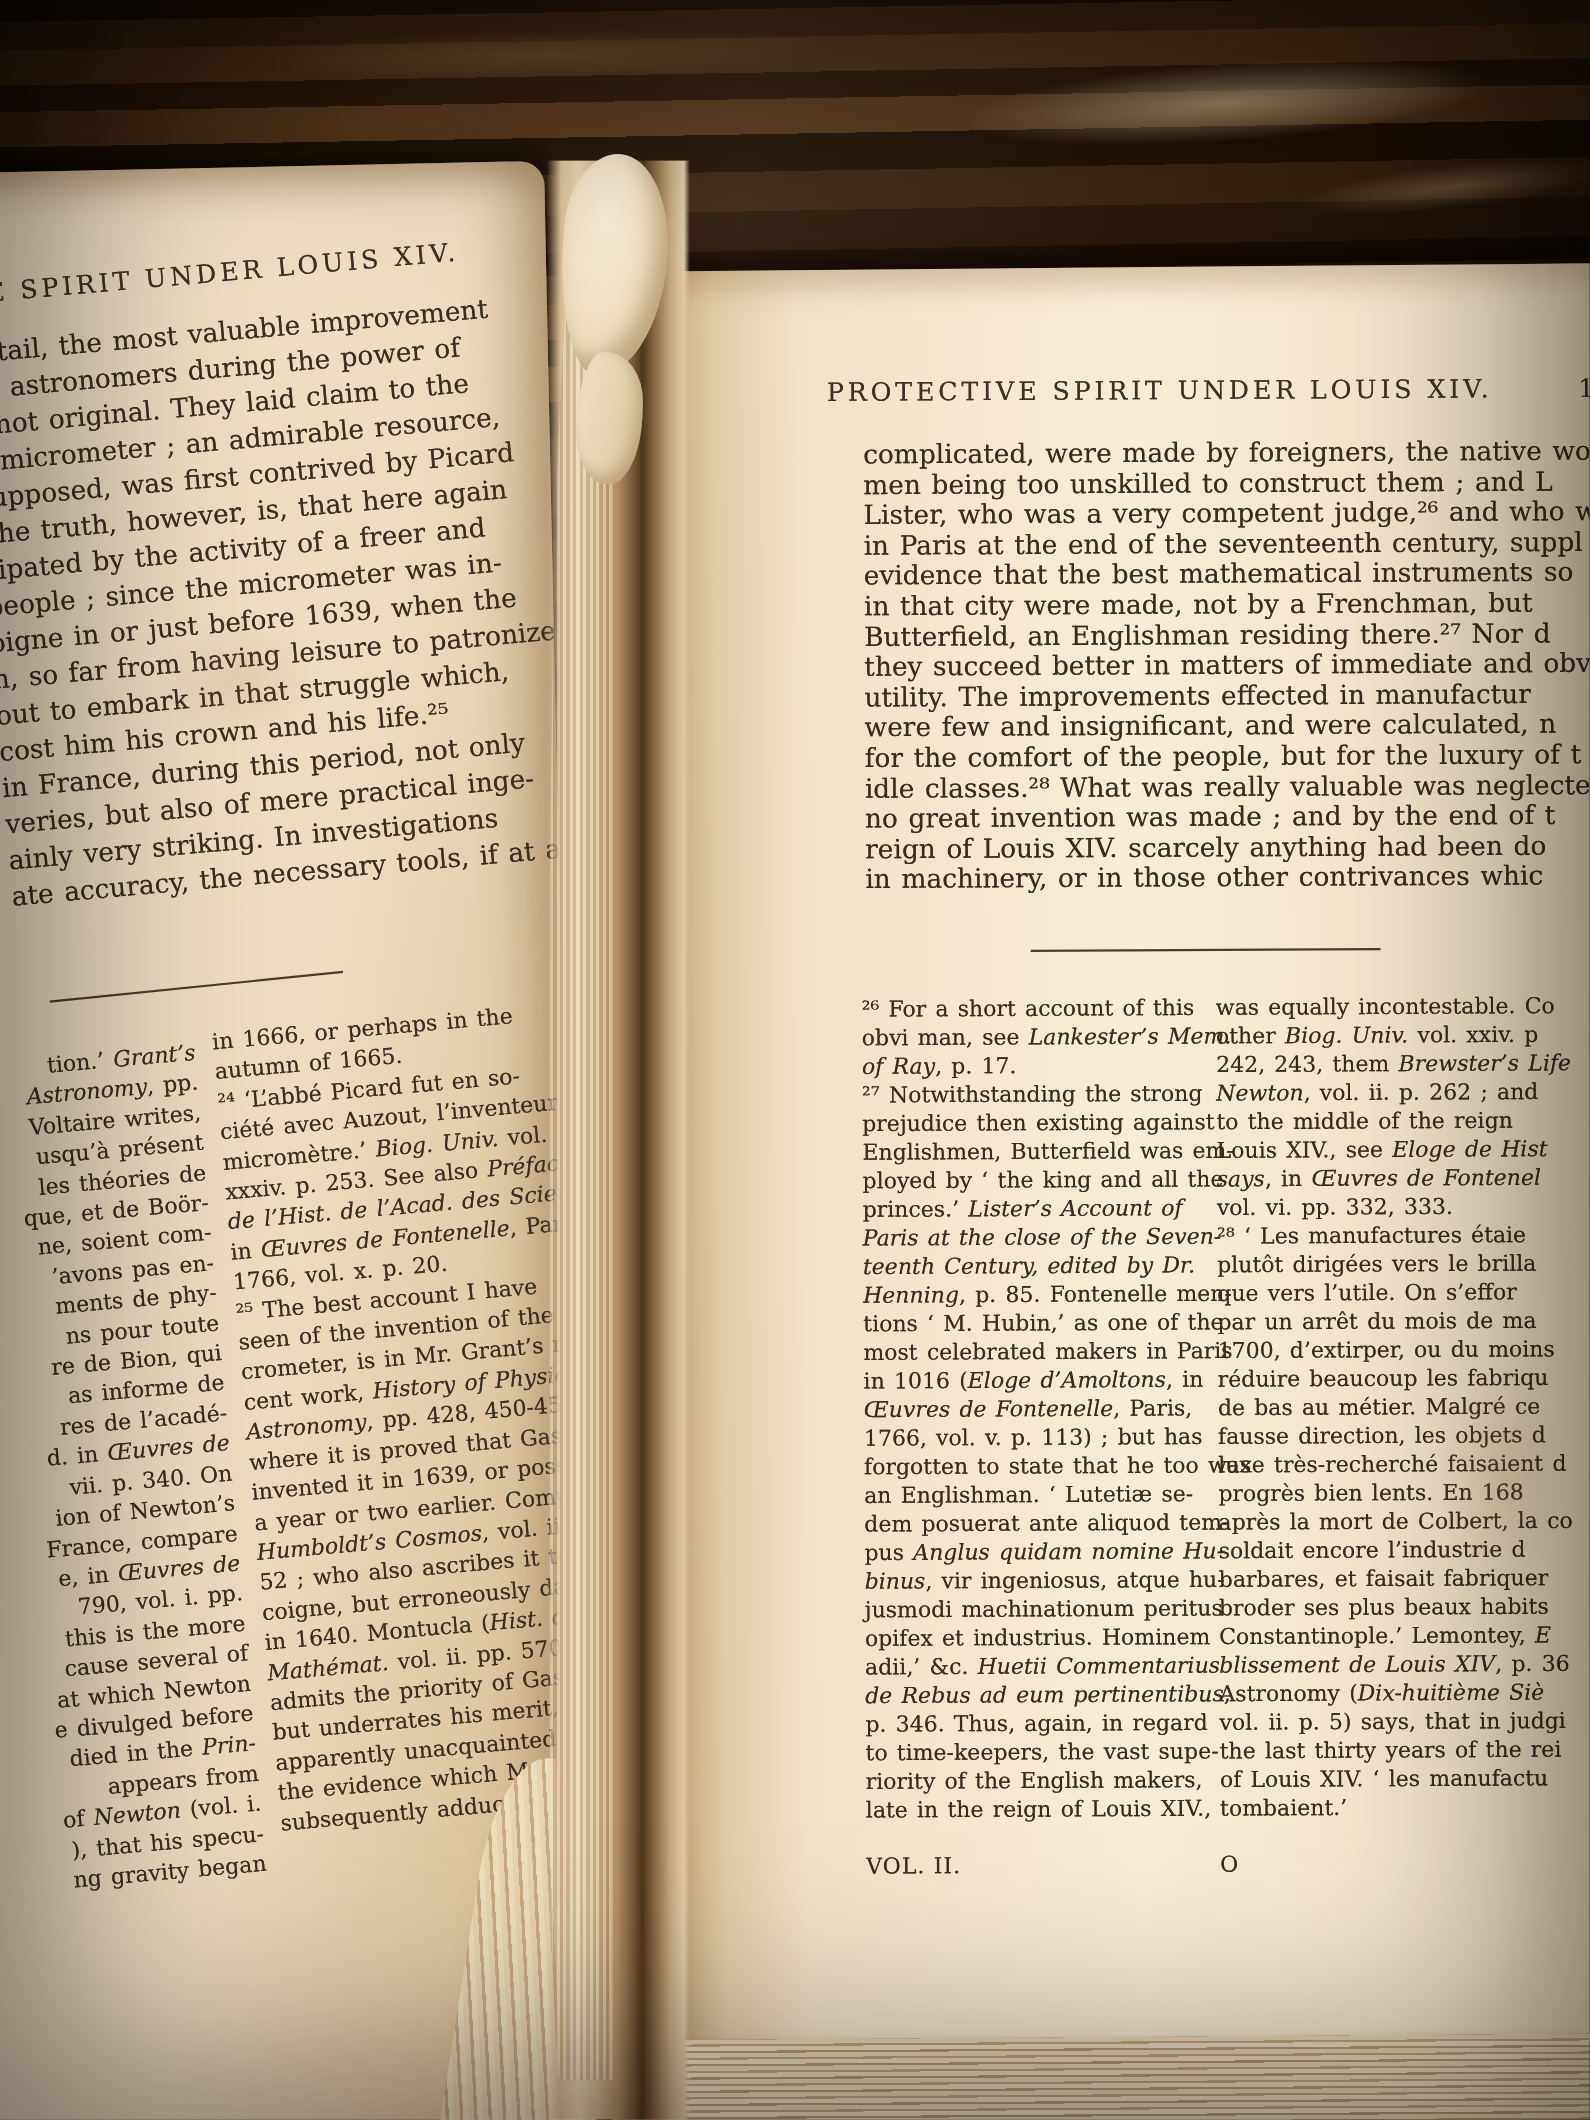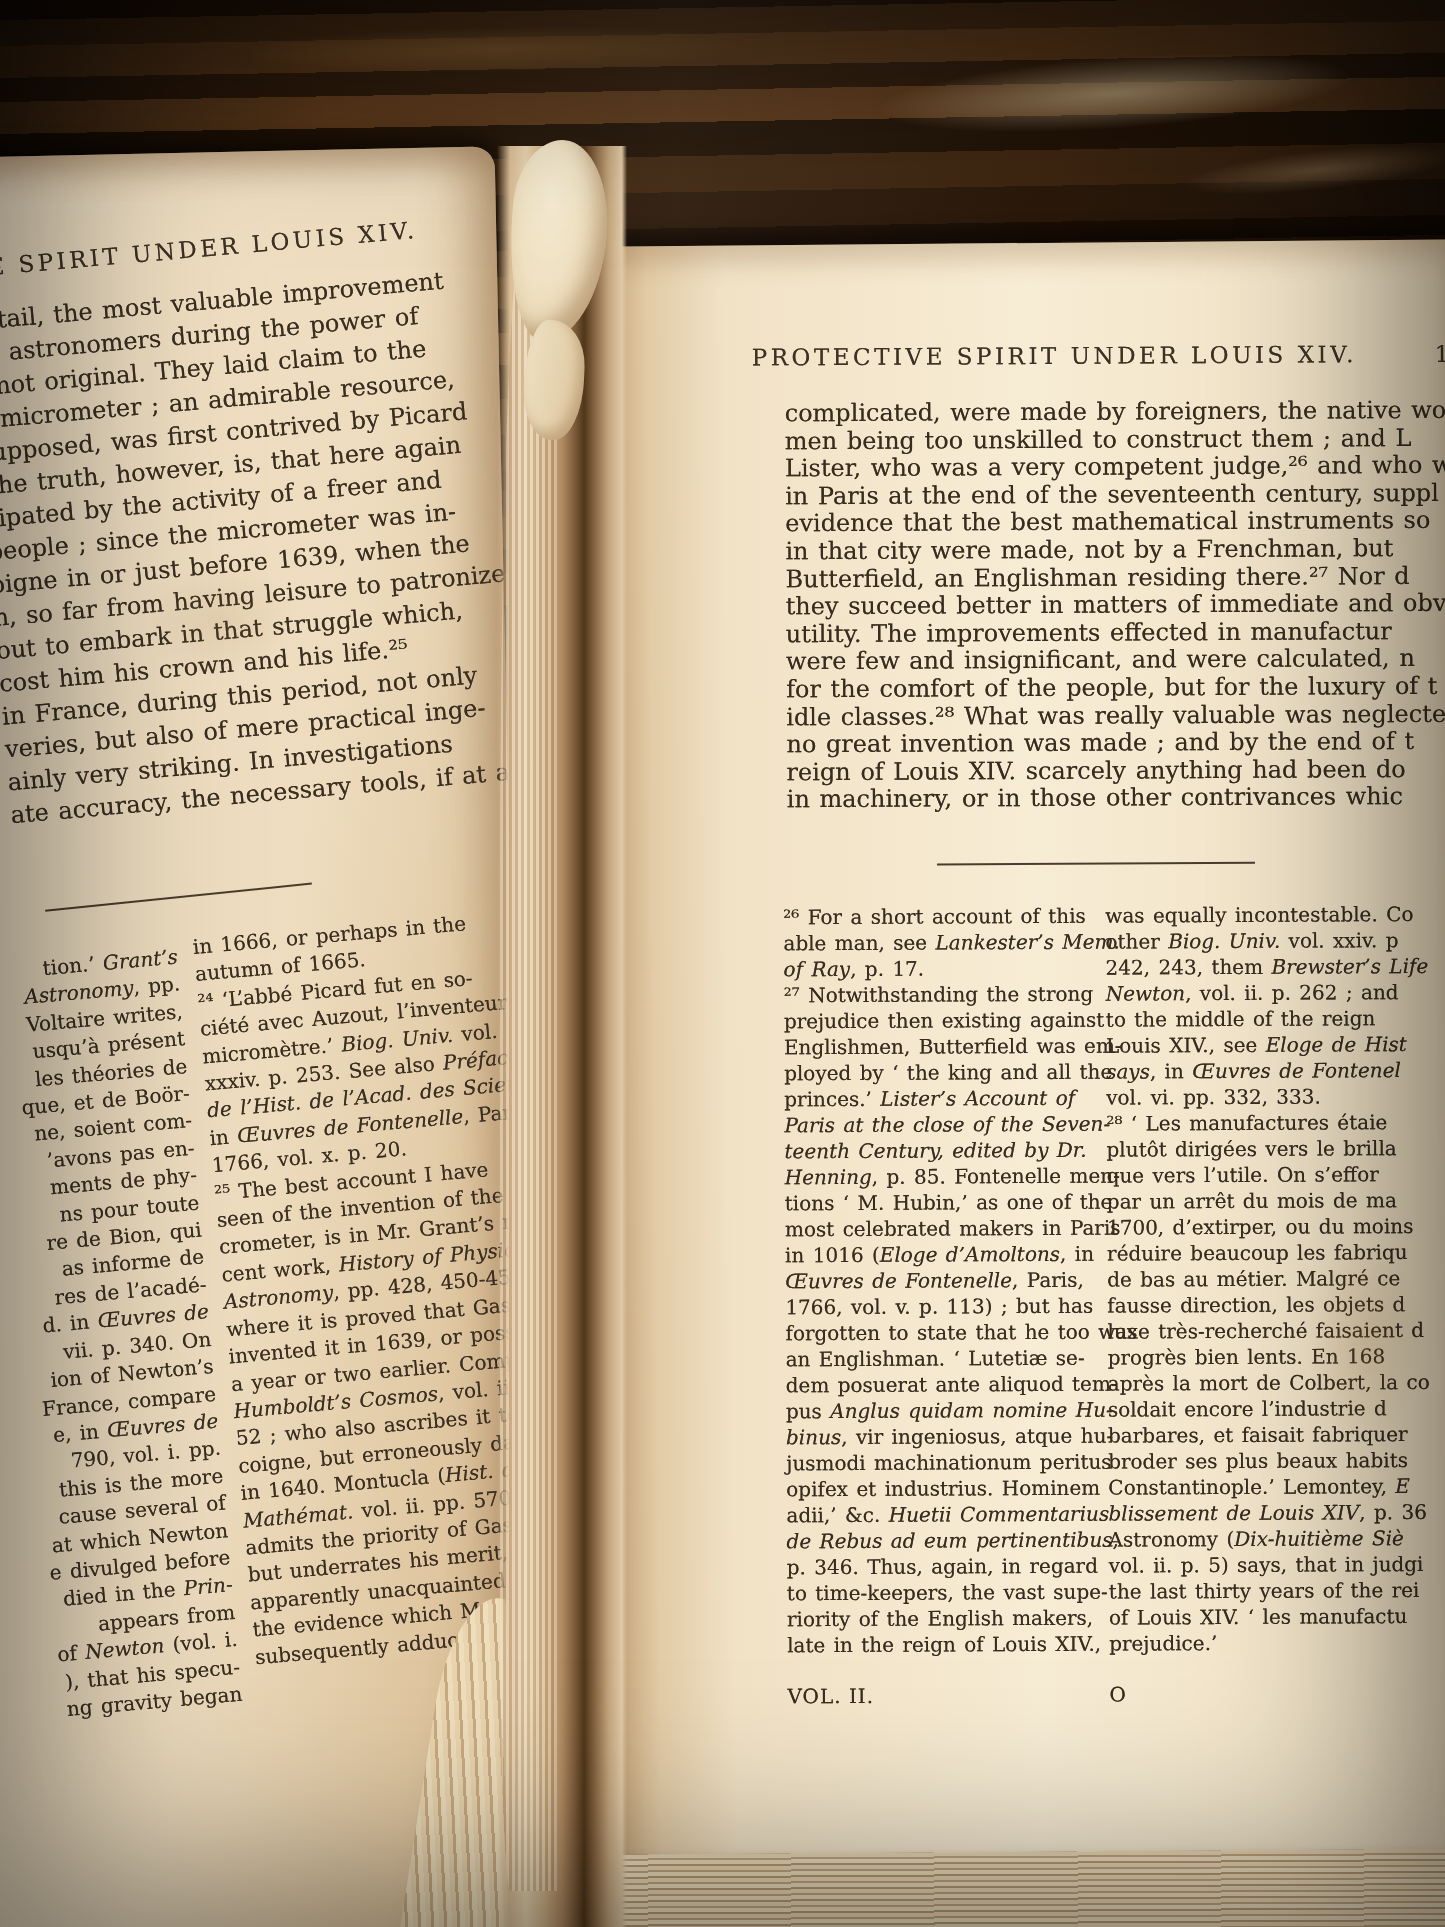--- a/index.html
+++ b/index.html
@@ -230,21 +230,21 @@
           <div class="tline"><span>were few and insignificant, and were calculated, n</span></div>
           <div class="tline"><span>for the comfort of the people, but for the luxury of t</span></div>
           <div class="tline"><span>idle classes.²⁸   What was really valuable was neglecte</span></div>
           <div class="tline"><span>no great invention was made ; and by the end of t</span></div>
           <div class="tline"><span>reign of Louis XIV. scarcely anything had been do</span></div>
           <div class="tline"><span>in machinery, or in those other contrivances whic</span></div>
         </div>
       <div class="fn-rule rp-rule"></div>
       <div class="textblock fn-col rp-col1">
           <div class="tline"><span>²⁶ For a short account of this</span></div>
-          <div class="tline"><span>able man, see </span><i>Lankester’s Mem.</i><span></span></div>
+          <div class="tline"><span>obvi man, see </span><i>Lankester’s Mem.</i><span></span></div>
           <div class="tline"><span></span><i>of Ray</i><span>, p. 17.</span></div>
           <div class="tline"><span>²⁷ Notwithstanding the strong</span></div>
           <div class="tline"><span>prejudice then existing against</span></div>
           <div class="tline"><span>Englishmen, Butterfield was em-</span></div>
           <div class="tline"><span>ployed by ‘ the king and all the</span></div>
           <div class="tline"><span>princes.’    </span><i>Lister’s  Account  of</i><span></span></div>
           <div class="tline"><span></span><i>Paris at the close of the Seven-</i><span></span></div>
           <div class="tline"><span></span><i>teenth  Century,  edited  by  Dr.</i><span></span></div>
           <div class="tline"><span></span><i>Henning</i><span>, p. 85. Fontenelle men-</span></div>
           <div class="tline"><span>tions ‘ M. Hubin,’ as one of the</span></div>
@@ -288,21 +288,21 @@
           <div class="tline"><span>après la mort de Colbert, la co</span></div>
           <div class="tline"><span>soldait encore l’industrie d</span></div>
           <div class="tline"><span>barbares, et faisait fabriquer</span></div>
           <div class="tline"><span>broder ses plus beaux habits</span></div>
           <div class="tline"><span>Constantinople.’  Lemontey, </span><i>E</i><span></span></div>
           <div class="tline"><span></span><i>blissement de Louis XIV</i><span>, p. 36</span></div>
           <div class="tline"><span>Astronomy (</span><i>Dix-huitième Siè</i><span></span></div>
           <div class="tline"><span>vol. ii. p. 5) says, that in judgi</span></div>
           <div class="tline"><span>the last thirty years of the rei</span></div>
           <div class="tline"><span>of Louis XIV. ‘ les manufactu</span></div>
-          <div class="tline"><span>prejudice.’</span></div>
+          <div class="tline"><span>tombaient.’</span></div>
         </div>
       <div class="vol-row">
         <span class="vol-label">VOL. II.</span>
         <span class="sig-mark">O</span>
       </div>
       <div class="stain stain-1"></div>
     </div>
   </div>
 
   <div class="gutter"></div>

